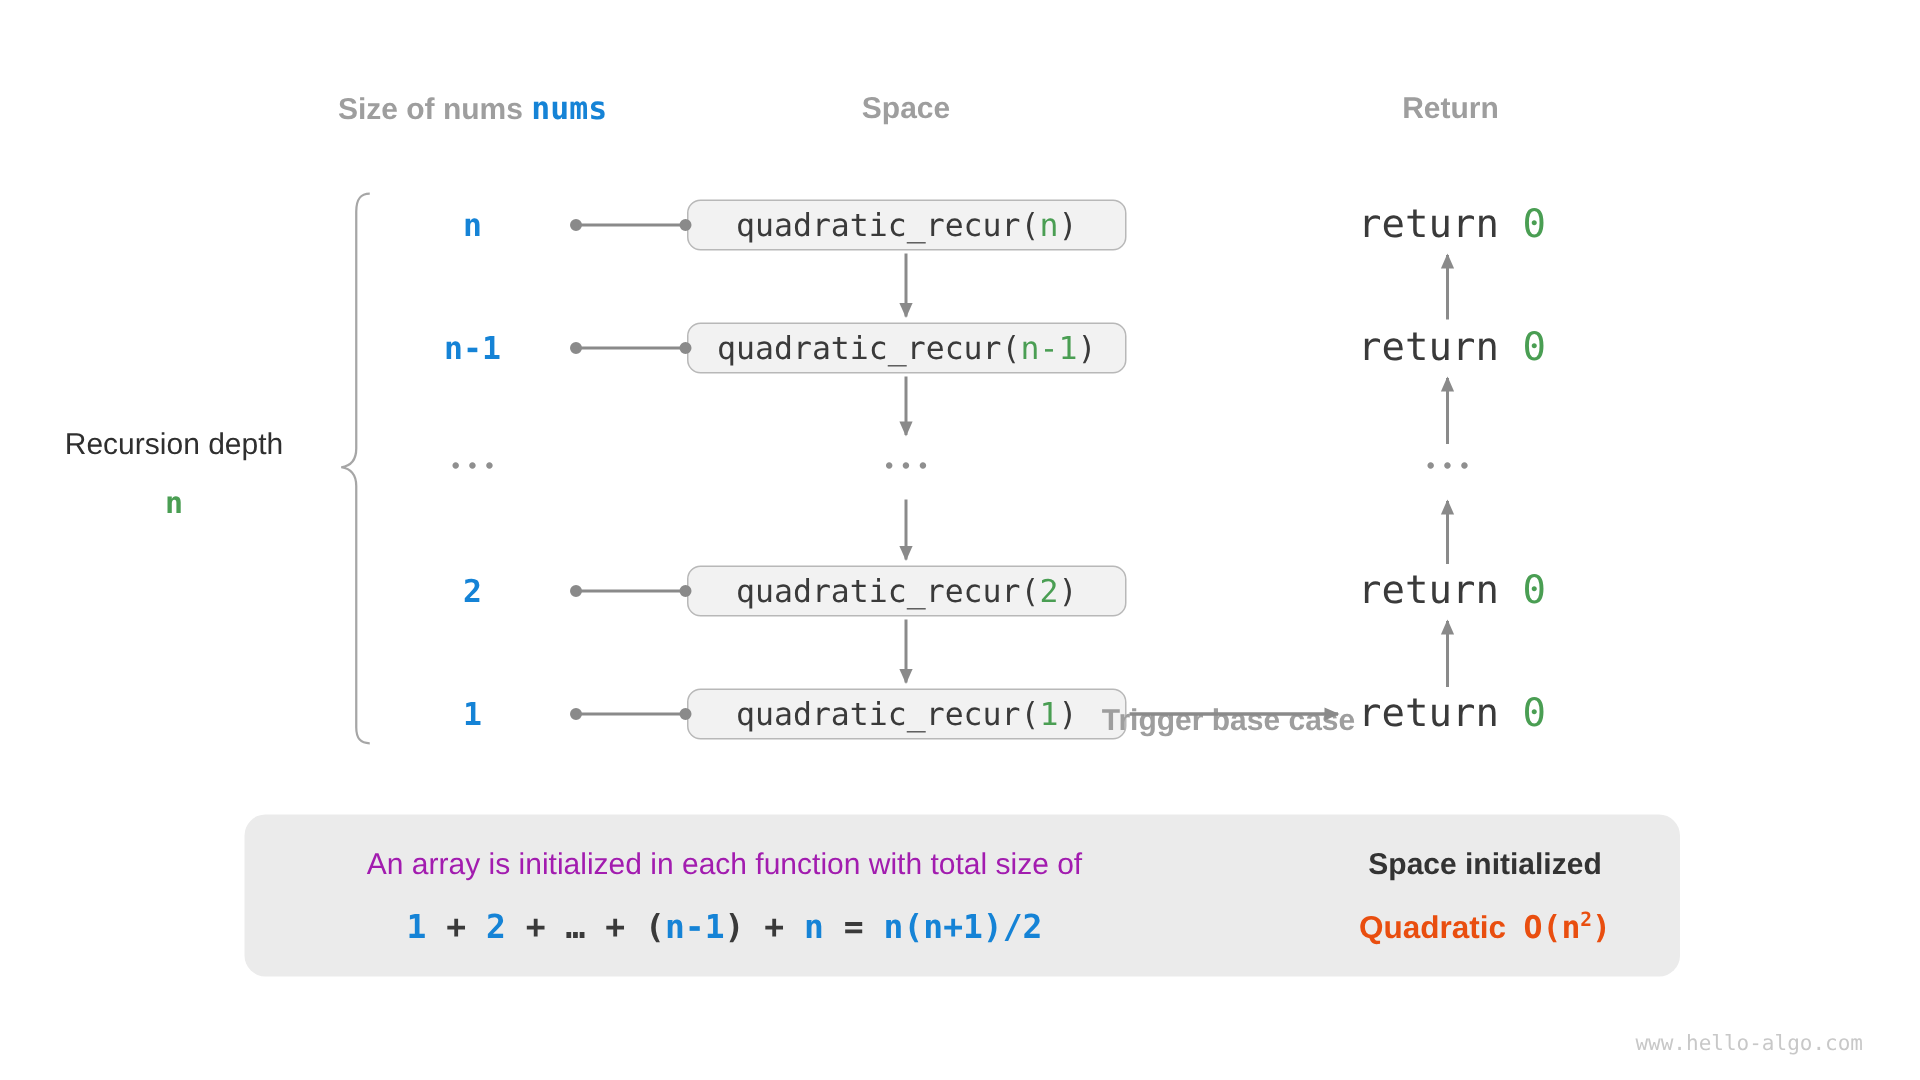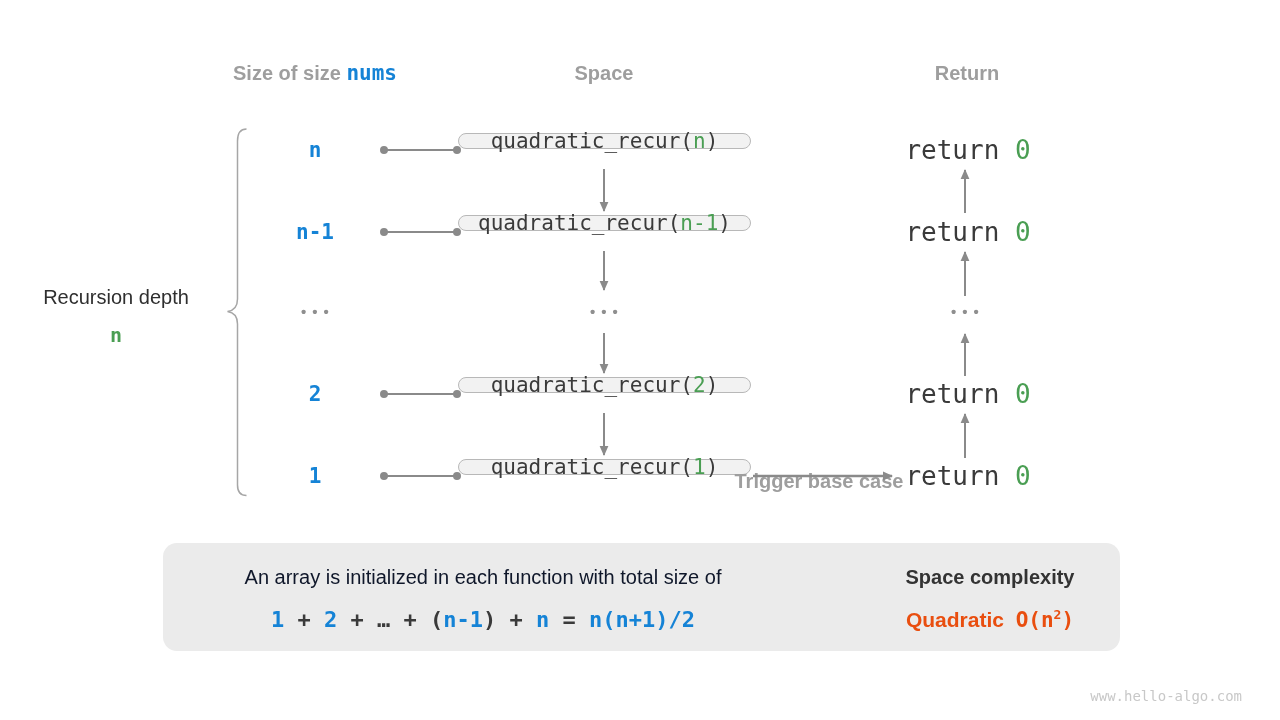--- a/index.html
+++ b/index.html
@@ -9,56 +9,56 @@
   }
   .abs{position:absolute;transform:translate(-50%,-50%);white-space:pre;}
   .hdr{font-weight:bold;font-size:20px;color:#9e9e9e;}
   .mono{font-family:"DejaVu Sans Mono",monospace;}
   .code-blue{color:#1583d6;font-weight:bold;text-align:center;}
   .blue{color:#1583d6;}
   .green{color:#4a9e53;}
   .dark{color:#3a3a3a;}
   .size-label{font-family:"DejaVu Sans Mono",monospace;font-weight:bold;font-size:21px;color:#1583d6;}
   .call-box{
-    position:absolute;left:458px;width:293px;height:16px;box-sizing:border-box;
+    position:absolute;left:458px;width:293px;height:34px;box-sizing:border-box;
     background:#f2f2f2;border:1px solid #b8b8b8;border-radius:9px;
     display:flex;align-items:center;justify-content:center;
     font-family:"DejaVu Sans Mono",monospace;font-size:21px;color:#3a3a3a;white-space:pre;
   }
   .ret{
     font-family:"DejaVu Sans Mono",monospace;font-size:26px;color:#3a3a3a;white-space:pre;
   }
   .ellipsis{
     font-weight:bold;font-size:15px;letter-spacing:6px;color:#8f8f8f;
   }
   .recursion-label{font-size:20px;color:#2f2f2f;}
   .recursion-n{font-family:"DejaVu Sans Mono",monospace;font-weight:bold;font-size:20px;color:#4a9e53;}
   .trigger{font-weight:bold;font-size:20px;color:#9e9e9e;margin-top:44px;}
   .summary-box{
     position:absolute;left:163px;top:543px;width:957px;height:108px;
     background:#ebebeb;border-radius:14px;
   }
-  .summary-line1{font-size:20px;color:#0f172a;}
+  .summary-line1{font-size:20px;color:#a21caf;}
   .formula{font-family:"DejaVu Sans Mono",monospace;font-weight:bold;font-size:22px;white-space:pre;}
   .result-title{font-weight:bold;font-size:20px;color:#333333;}
   .result-value{font-weight:bold;font-size:21px;color:#e94e0f;white-space:pre;}
   .result-value .omono{font-family:"DejaVu Sans Mono",monospace;}
   .result-value sup{font-size:13px;}
   .watermark{
     position:absolute;right:38px;top:678px;
     font-family:"DejaVu Sans Mono",monospace;font-size:14px;color:#c8c8c8;margin-top:10px;
   }
   svg.overlay{position:absolute;left:0;top:0;pointer-events:none;}
 </style>
 </head>
 <body>
 
 <div class="canvas">
 
-  <div class="abs hdr" style="left:315px;top:73px;"><span>Size of size </span><span class="mono code-blue" style="font-size:21px;">nums</span></div>
+  <div class="abs hdr" style="left:315px;top:73px;"><span>Size of nums </span><span class="mono code-blue" style="font-size:21px;">nums</span></div>
   <div class="abs hdr" style="left:604px;top:73px;">Space</div>
   <div class="abs hdr" style="left:967px;top:73px;">Return</div>
 
   <div class="abs recursion-label" style="left:116px;top:297px;">Recursion depth</div>
   <div class="abs recursion-n" style="left:116px;top:335px;">n</div>
 
   <div class="abs size-label" style="left:315px;top:150px;">n</div>
   <div class="abs size-label" style="left:315px;top:232px;">n-1</div>
   <div class="abs ellipsis" style="left:318px;top:311px;">•••</div>
   <div class="abs size-label" style="left:315px;top:394px;">2</div>
@@ -118,18 +118,18 @@
 
     <line x1="753" y1="476" x2="892" y2="476" stroke="#8a8a8a" stroke-width="2.4" marker-end="url(#arrow)"></line>
 
     <polygon points="805,589 825,589 825,582 844,598.5 825,615 825,608 805,608" fill="#c2c2c2"></polygon>
   </svg>
 
   <div class="summary-box"></div>
   <div class="abs summary-line1" style="left:483px;top:577px;">An array is initialized in each function with total size of</div>
   <div class="abs formula" style="left:483px;top:619px;"><span class="blue">1</span><span class="dark"> + </span><span class="blue">2</span><span class="dark"> + </span><span class="dark">…</span><span class="dark"> + </span><span class="dark">(</span><span class="blue">n-1</span><span class="dark">)</span><span class="dark"> + </span><span class="blue">n</span><span class="dark"> = </span><span class="blue">n(n+1)/2</span></div>
 
-  <div class="abs result-title" style="left:990px;top:577px;">Space complexity</div>
+  <div class="abs result-title" style="left:990px;top:577px;">Space initialized</div>
   <div class="abs result-value" style="left:990px;top:619px;"><span>Quadratic</span><span>  </span><span class="omono">O(n</span><sup class="omono">2</sup><span class="omono">)</span></div>
 
   <div class="watermark">www.hello-algo.com</div>
 
 </div>
 
 </body></html>

